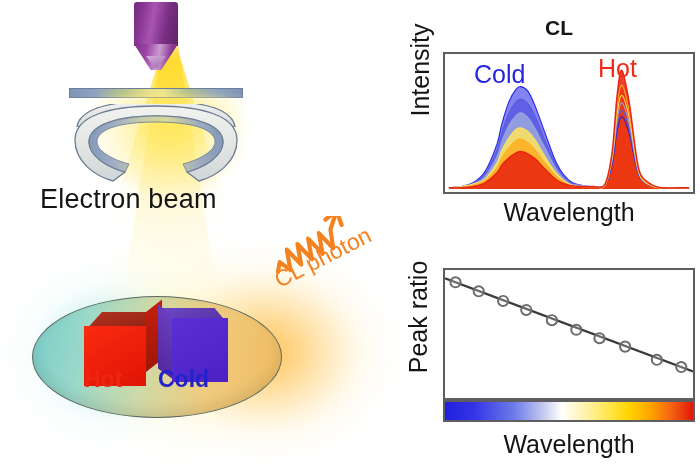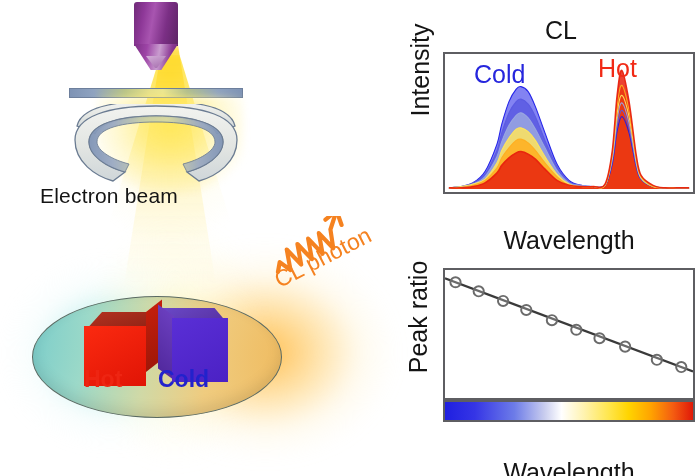--- a/index.html
+++ b/index.html
@@ -34,21 +34,21 @@
 
   .plate{position:absolute;left:69px;top:88px;width:174px;height:10px;
     background:linear-gradient(to right,#7e93b5 0%,#8fa3c0 14%,#b9c487 32%,#e6e08a 46%,#ece68f 54%,#b2bf8d 68%,#8fa3c0 86%,#7e93b5 100%);
     border:1px solid #6d7f9c;box-sizing:border-box;}
 
   .mirror-outer{position:absolute;left:67px;top:104px;width:178px;height:82px;}
   .hl-glow{position:absolute;left:96px;top:96px;width:148px;height:96px;
     background:radial-gradient(ellipse at 50% 30%, rgba(255,232,90,.85) 0%, rgba(255,240,150,.45) 50%, rgba(255,255,255,0) 80%);
     filter:blur(3px);}
 
-  .ebeam-txt{left:40px;top:184px;font-size:21px;letter-spacing:.2px;color:#141414;font-weight:400;}
+  .ebeam-txt{left:40px;top:184px;font-size:27px;letter-spacing:.2px;color:#141414;font-weight:400;}
 
   
   .glow-cyan{position:absolute;left:-10px;top:248px;width:240px;height:210px;
     background:radial-gradient(ellipse 110px 96px at 50% 50%, rgba(96,216,214,.78) 0%, rgba(150,228,226,.45) 40%, rgba(214,246,245,.16) 70%, rgba(255,255,255,0) 100%);
     filter:blur(8px);}
   .glow-orange{position:absolute;left:120px;top:236px;width:290px;height:232px;
     background:radial-gradient(ellipse 132px 108px at 50% 50%, rgba(255,176,40,.80) 0%, rgba(255,202,96,.50) 42%, rgba(255,232,170,.18) 72%, rgba(255,255,255,0) 100%);
     filter:blur(9px);}
   .glow-yellow{position:absolute;left:60px;top:230px;width:230px;height:250px;
     background:radial-gradient(ellipse 90px 120px at 50% 45%, rgba(255,240,120,.55) 0%, rgba(255,248,190,.28) 50%, rgba(255,255,255,0) 100%);
@@ -84,32 +84,32 @@
 
   .hot-txt{left:84px;top:366px;font-size:23px;color:#ee2512;}
   .cold-txt{left:158px;top:366px;font-size:23px;color:#2222cc;}
 
   
   #cl-photon{position:absolute;left:272px;top:216px;width:160px;height:110px;}
   .cl-txt{position:absolute;left:4px;top:52px;font-size:23px;font-weight:400;
      color:#f58220;transform:rotate(-27deg);transform-origin:left center;white-space:nowrap;}
 
   
-  .chart-title{left:545px;top:16px;font-size:25px;font-weight:400;color:#151515;}
+  .chart-title{left:545px;top:16px;font-size:21px;font-weight:700;color:#151515;}
 
   .axbox{position:absolute;border:2.5px solid #5e5e62;background:#fff;box-sizing:border-box;}
   #spec-box{left:443px;top:52px;width:252px;height:142px;}
   #ratio-box{left:443px;top:268px;width:252px;height:132px;}
 
   .ylab{position:absolute;font-size:25px;font-weight:400;color:#141414;
         transform:rotate(-90deg);transform-origin:center;white-space:nowrap;}
   #ylab-intensity{left:352px;top:55px;width:136px;height:30px;line-height:30px;text-align:center;}
   #ylab-peakratio{left:348px;top:302px;width:140px;height:30px;line-height:30px;text-align:center;}
 
-  .xlab{position:absolute;font-size:25px;font-weight:400;color:#141414;text-align:center;white-space:nowrap;margin-top:28px;}
+  .xlab{position:absolute;font-size:25px;font-weight:400;color:#141414;text-align:center;white-space:nowrap;}
   #xlab-wavelength{left:443px;top:198px;width:252px;}
   #xlab-temperature{left:443px;top:430px;width:252px;}
 
   .peaklabel{position:absolute;font-size:25px;font-weight:400;}
   #peak-cold-label{left:474px;top:60px;color:#2626dd;}
   #peak-hot-label{left:598px;top:54px;color:#f12a16;}
 
   #colorbar{position:absolute;left:443px;top:400px;width:252px;height:22px;
     border:2px solid #5e5e62;box-sizing:border-box;
     background:linear-gradient(to right,#1f1fe0 0%,#3535e6 12%,#6d7ce8 28%,#c8ccee 40%,#ffffff 47%,#fff3b0 56%,#ffe64d 66%,#ffd400 74%,#ffa300 83%,#f45c11 92%,#e01808 100%);}

